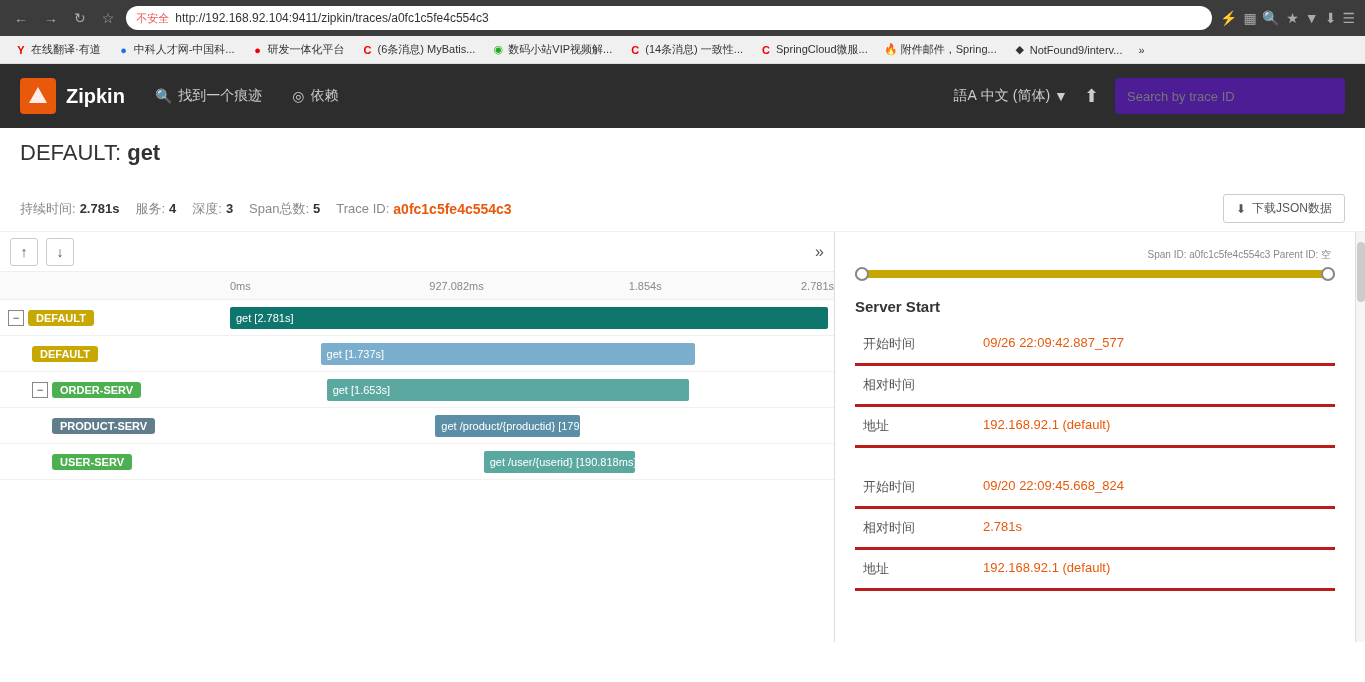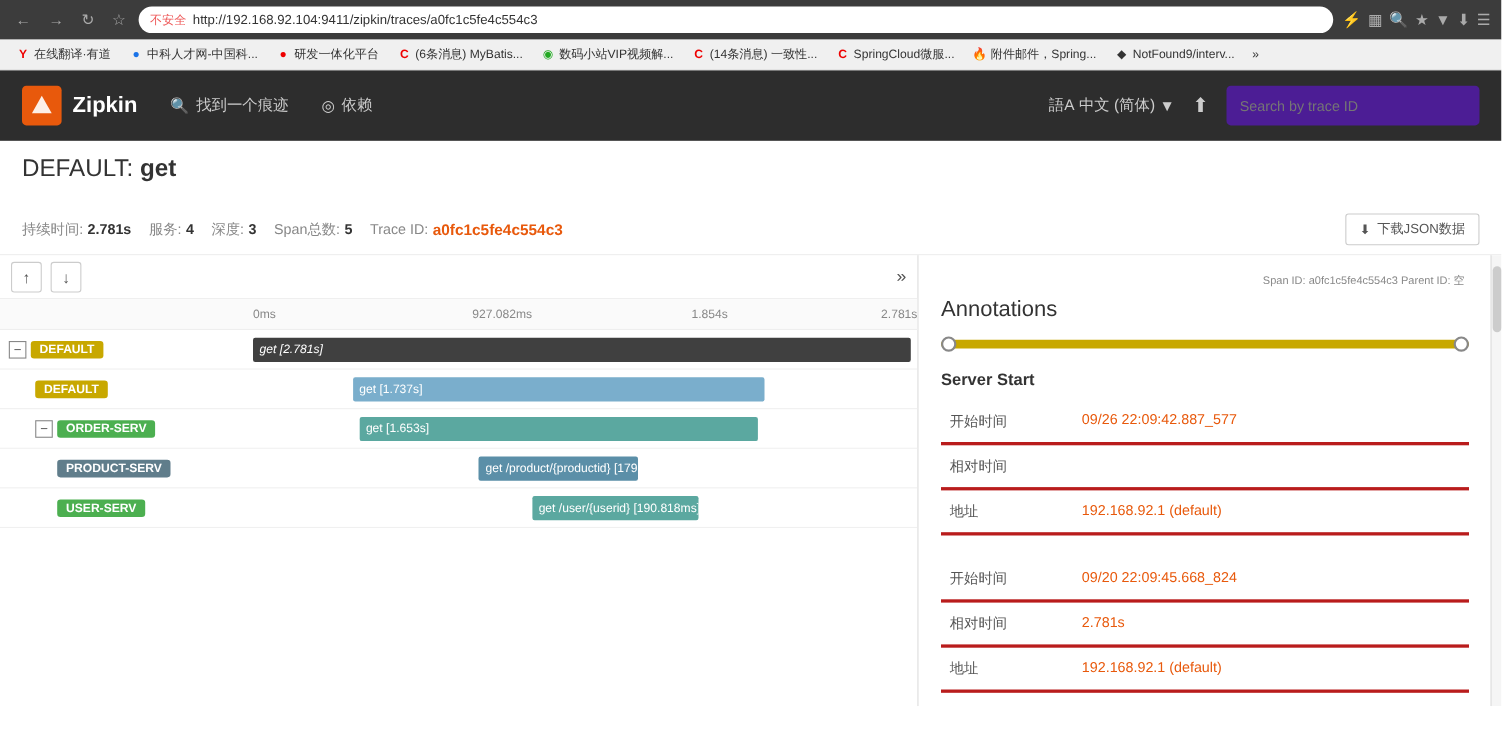--- a/index.html
+++ b/index.html
@@ -286,21 +286,21 @@
       border-radius: 2px;
       display: flex;
       align-items: center;
       padding: 0 6px;
       font-size: 11px;
       color: #fff;
       cursor: pointer;
       white-space: nowrap;
       overflow: hidden;
     }
-    .bar-blue-dark { background: #404040; font-style: italic; }
+    .bar-blue-dark { background: #0f766e; }
     .bar-blue-mid { background: #7aaecc; }
     .bar-teal { background: #5ba8a0; }
     .bar-product { background: #5b8fa8; }
     .bar-user { background: #5ba8a0; }
 
     
     .annotations-panel {
       width: 520px;
       min-width: 520px;
       overflow-y: auto;
@@ -591,21 +591,20 @@
         </div>
       </div>
 
     </div>
   </div>
 
   <div style="display:flex; width:530px;">
     <div class="annotations-panel">
       <div class="span-info-bar">Span ID: a0fc1c5fe4c554c3  Parent ID: 空</div>
 
-      <div class="annotations-title">Annotations</div>
 
       <div class="timeline-slider">
         <div class="slider-track">
           <div class="slider-thumb slider-thumb-left"></div>
           <div class="slider-thumb slider-thumb-right"></div>
         </div>
       </div>
 
       <div class="section-title">Server Start</div>
       <table class="annotation-table">

